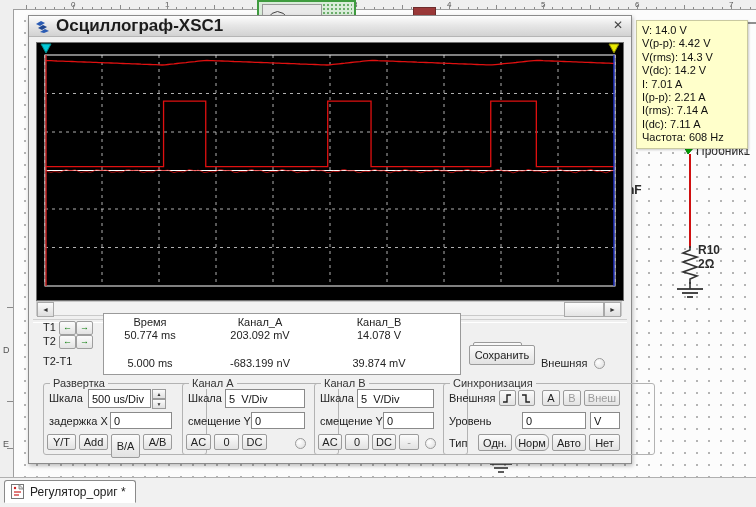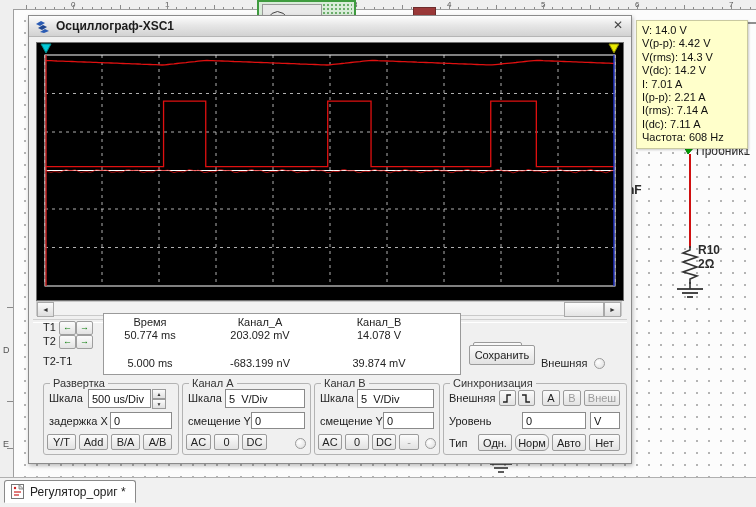--- a/index.html
+++ b/index.html
@@ -18,21 +18,21 @@
   .ruler-num{position:absolute;top:0;font-size:8px;color:#555;}
   .ruler-letter{position:absolute;left:3px;font-size:9px;color:#555;}
   .tick-h{position:absolute;bottom:0;width:1px;background:#8a8a8a;}
   .tick-v{position:absolute;right:0;height:1px;background:#8a8a8a;}
   
   #scope{position:absolute;left:28px;top:15px;width:602px;height:447px;background:#f0f0f0;
     border:1px solid #8b8b8b;box-shadow:1px 2px 4px rgba(0,0,0,.25);z-index:10;}
   .titlebar{position:absolute;left:0;top:0;right:0;height:21px;
     background:linear-gradient(#fdfdfd,#e7e7e7 45%,#d2d2d2);
     border-bottom:1px solid #b5b5b5;display:flex;align-items:center;padding:0 6px;box-sizing:border-box;}
-  .title-text{font-size:12px;font-weight:bold;color:#1c1c1c;margin-left:6px;}
+  .title-text{font-size:17px;font-weight:bold;color:#1c1c1c;margin-left:6px;}
   .close-x{position:absolute;right:8px;top:2px;font-size:12px;color:#444;cursor:default;}
   
   #display{position:absolute;left:7px;top:26px;width:586px;height:257px;background:#000;
     border:1px solid #6f6f6f;}
   #scrollbar{position:absolute;left:7px;top:285px;width:586px;height:15px;background:#f2f2f2;
     border:1px solid #c9c9c9;box-sizing:border-box;}
   .sb-btn{position:absolute;top:0;width:15px;height:13px;background:linear-gradient(#fbfbfb,#dedede);
     border:1px solid #a9a9a9;font-size:7px;color:#333;text-align:center;line-height:13px;}
   .sb-thumb{position:absolute;top:0;left:527px;width:38px;height:13px;
     background:linear-gradient(#fdfdfd,#e4e4e4);border:1px solid #a9a9a9;}
@@ -46,21 +46,21 @@
   #readout-panel{position:absolute;left:74px;top:297px;width:356px;height:60px;background:#fff;
     border:1px solid #9a9a9a;font-size:11px;color:#222;}
   .ro-row{position:absolute;left:0;width:100%;display:grid;grid-template-columns:92px 128px 110px;}
   .ro-cell{text-align:center;white-space:nowrap;}
   .btn{background:linear-gradient(#fbfbfb,#e2e2e2);border:1px solid #9b9b9b;border-radius:2px;
     font-size:11px;color:#222;text-align:center;font-family:"Liberation Sans",sans-serif;
     display:flex;align-items:center;justify-content:center;box-sizing:border-box;}
   .btn.dim{color:#9c9c9c;}
   .field{background:#fff;border:1px solid #8a8a8a;font-size:11px;color:#111;
     font-family:"Liberation Sans",sans-serif;padding:0 3px;box-sizing:border-box;}
-  .groupbox{position:absolute;border:1px solid #b3b3b3;border-radius:3px;}
+  .groupbox{position:absolute;border:1px solid #b3b3b3;border-radius:3px;padding-left:28px;}
   .grouplabel{position:absolute;top:-7px;left:6px;background:#f0f0f0;padding:0 3px;
     font-size:11px;color:#333;}
   .lbl{position:absolute;font-size:11px;color:#222;white-space:nowrap;}
   .radio{position:absolute;width:9px;height:9px;border-radius:50%;border:1px solid #9a9a9a;
     background:radial-gradient(circle at 35% 35%,#fff,#dcdcdc);}
   .spinner{position:absolute;width:14px;height:19px;display:flex;flex-direction:column;}
   .spin-half{flex:1;background:linear-gradient(#fbfbfb,#e0e0e0);border:1px solid #9b9b9b;
     font-size:5px;line-height:8px;text-align:center;color:#333;}
   
   .tooltip{position:absolute;left:636px;top:20px;width:100px;background:#ffffcb;
@@ -313,21 +313,21 @@
       <span class="lbl" style="left:5px;top:8px;">Шкала</span>
       <input class="field" style="position: absolute; left: 44px; top: 5px; width: 63px; height: 19px;" readonly="" value="500 us/Div">
       <div class="spinner" style="left:108px;top:5px;">
         <div class="spin-half">▲</div>
         <div class="spin-half">▼</div>
       </div>
       <span class="lbl" style="left:5px;top:31px;">задержка X</span>
       <input class="field" style="position: absolute; left: 66px; top: 28px; width: 62px; height: 17px;" readonly="" value="0">
       <div class="btn" style="position:absolute;left:3px;top:50px;width:29px;height:16px;">Y/T</div>
       <div class="btn" style="position:absolute;left:35px;top:50px;width:29px;height:16px;">Add</div>
-      <div class="btn" style="position:absolute;left:67px;top:50px;width:29px;height:16px;">B/A</div>
+      <div class="btn" style="position:absolute;left:67px;top:50px;width:29px;height:24px;">B/A</div>
       <div class="btn" style="position:absolute;left:99px;top:50px;width:29px;height:16px;">A/B</div>
     </div>
 
     <div class="groupbox" style="left:153px;top:367px;width:127px;height:70px;">
       <span class="grouplabel">Канал A</span>
       <span class="lbl" style="left:5px;top:8px;">Шкала</span>
       <input class="field" style="position: absolute; left: 42px; top: 5px; width: 80px; height: 19px;" readonly="" value="5  V/Div">
       <span class="lbl" style="left:5px;top:31px;">смещение Y</span>
       <input class="field" style="position: absolute; left: 68px; top: 28px; width: 54px; height: 17px;" readonly="" value="0">
       <div class="btn" style="position:absolute;left:3px;top:50px;width:25px;height:16px;">AC</div>

